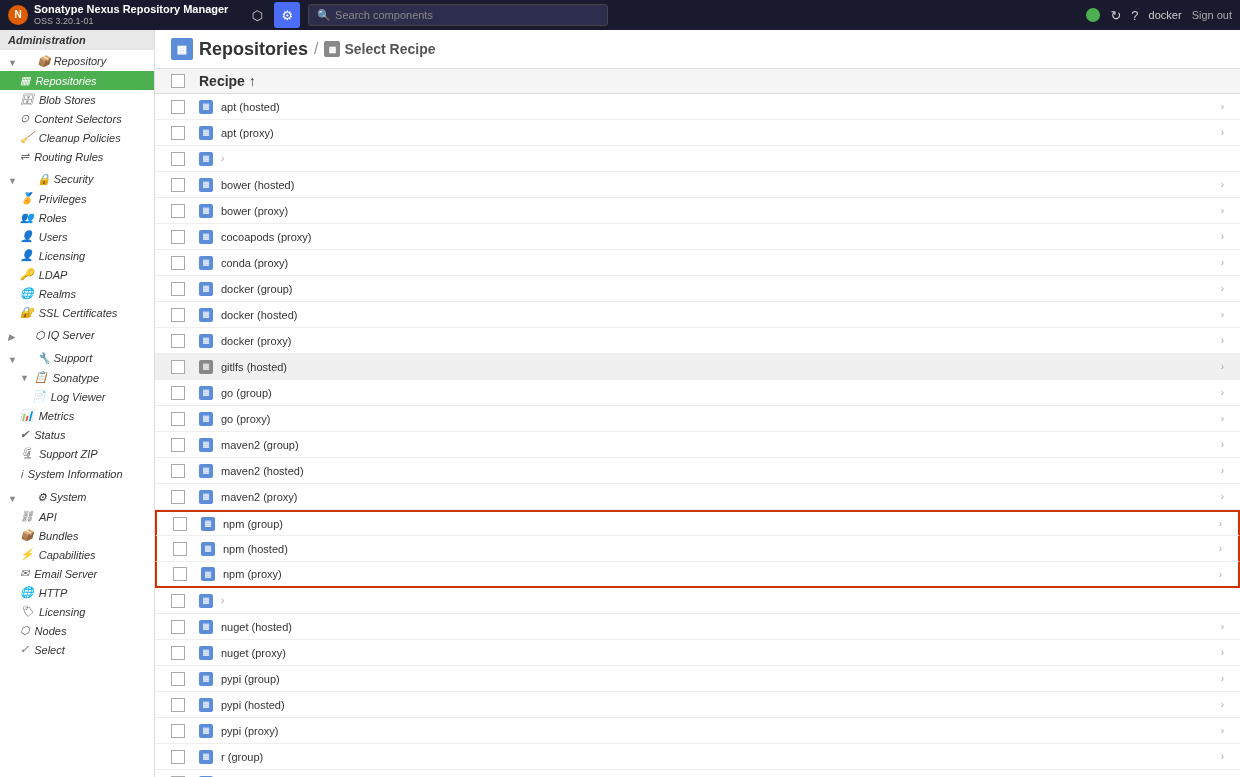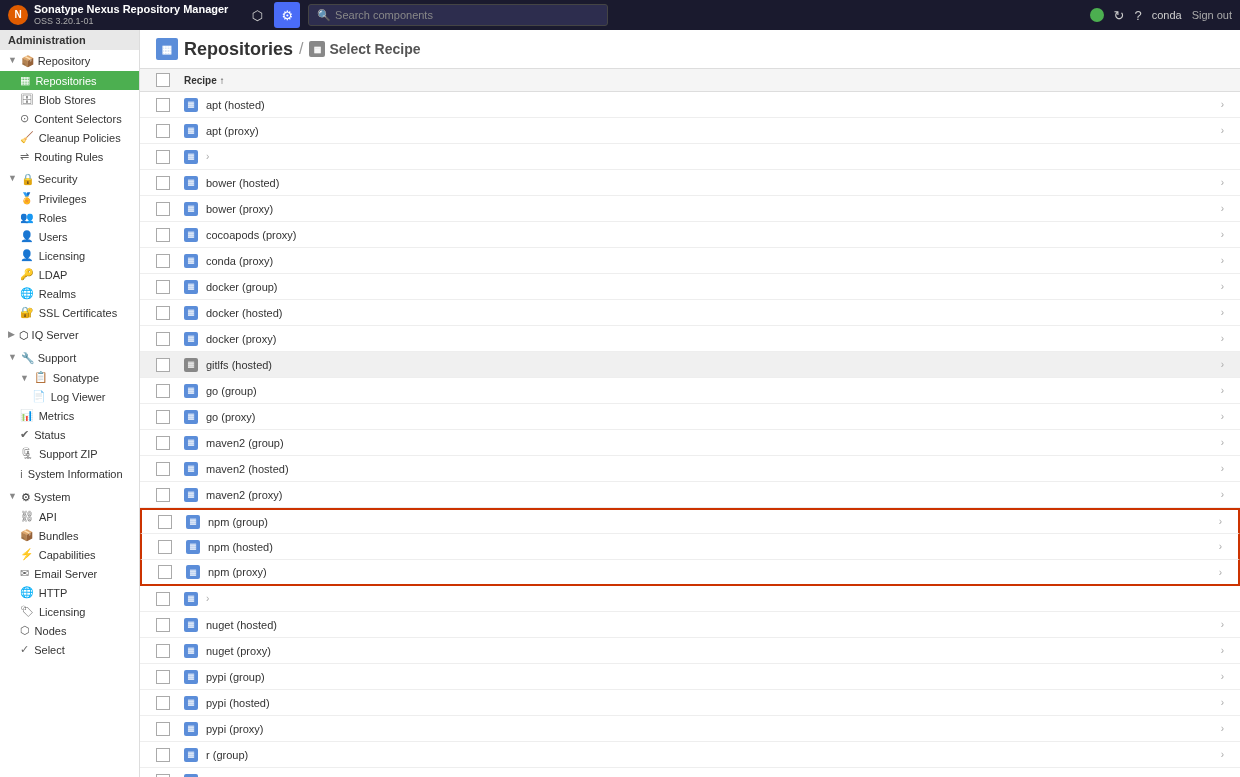--- a/index.html
+++ b/index.html
@@ -92,44 +92,45 @@
 
     
     .main-layout {
       display: flex;
       flex: 1;
       overflow: hidden;
     }
 
     
     .sidebar {
-      width: 140px;
+      width: 155px;
       background: #fff;
       border-right: 1px solid #ddd;
       overflow-y: auto;
       flex-shrink: 0;
+      font-style: italic;
     }
     .sidebar-section-header {
       background: #e8e8e8;
       padding: 4px 8px;
       font-size: 11px;
       font-weight: bold;
       color: #333;
     }
     .sidebar-group {
       padding: 2px 0;
     }
     .sidebar-group-header {
       display: flex;
-      align-items: flex-start;
+      align-items: flex-end;
       padding: 3px 8px;
       cursor: pointer;
       font-size: 11px;
       color: #333;
-      gap: 4px;
+      gap: 20px;
     }
     .sidebar-item {
       display: flex;
       align-items: center;
       padding: 3px 8px 3px 20px;
       cursor: pointer;
       font-size: 11px;
       color: #333;
       gap: 5px;
     }
@@ -203,21 +204,21 @@
       display: flex;
       align-items: center;
       background: #f5f5f5;
       border-bottom: 1px solid #ddd;
       padding: 4px 16px;
       position: sticky;
       top: 0;
       z-index: 1;
     }
     .table-header-cell {
-      font-size: 10px;
+      font-size: 14px;
       font-weight: bold;
       color: #333;
       flex: 1;
     }
     .table-header-checkbox {
       width: 20px;
       margin-right: 8px;
     }
     .table-row {
       display: flex;
@@ -253,21 +254,21 @@
     <div class="header-icon-btn active">⚙</div>
   </div>
   <div class="header-search">
     <span>🔍</span>
     <span>Search components</span>
   </div>
   <div class="header-right">
     <span class="status-green"></span>
     <span class="icon-btn">↻</span>
     <span class="icon-btn">?</span>
-    <span>conda</span>
+    <span>docker</span>
     <span style="cursor:pointer; color:#aaa;">Sign out</span>
   </div>
 </div>
 
 <div class="main-layout">
 
   <div class="sidebar">
     <div class="sidebar-section-header">Administration</div>
 
     <div class="sidebar-group">

